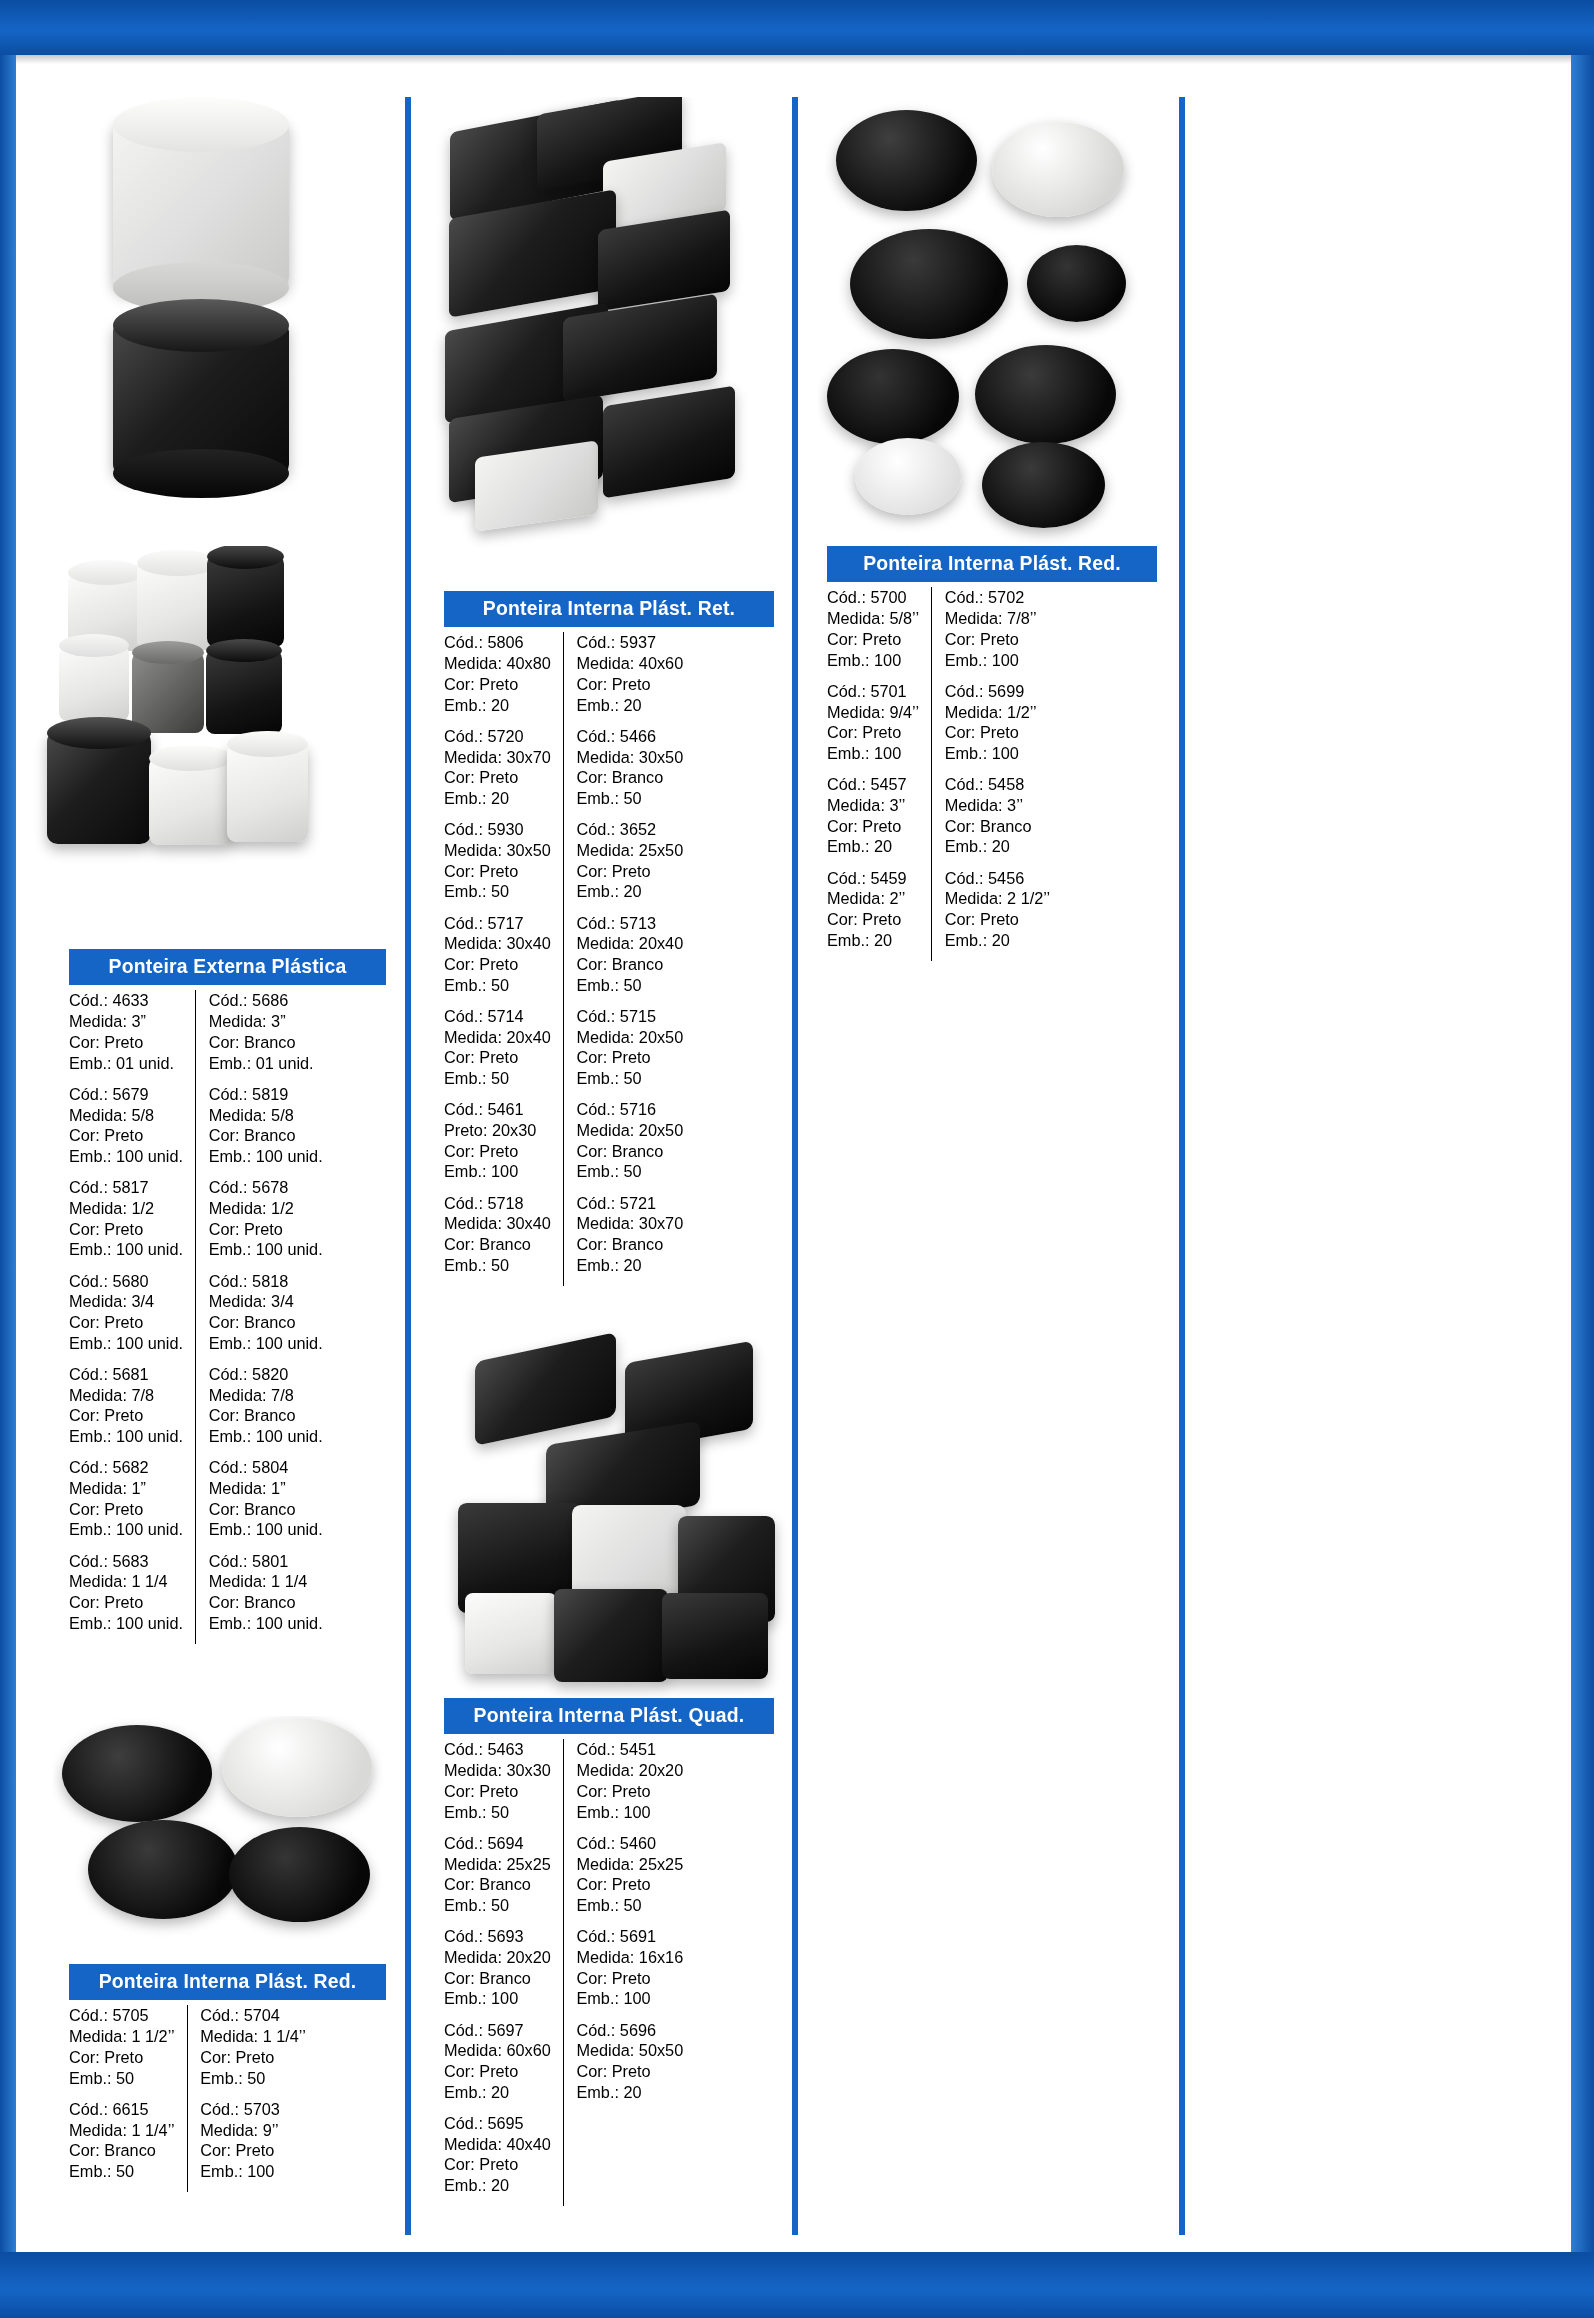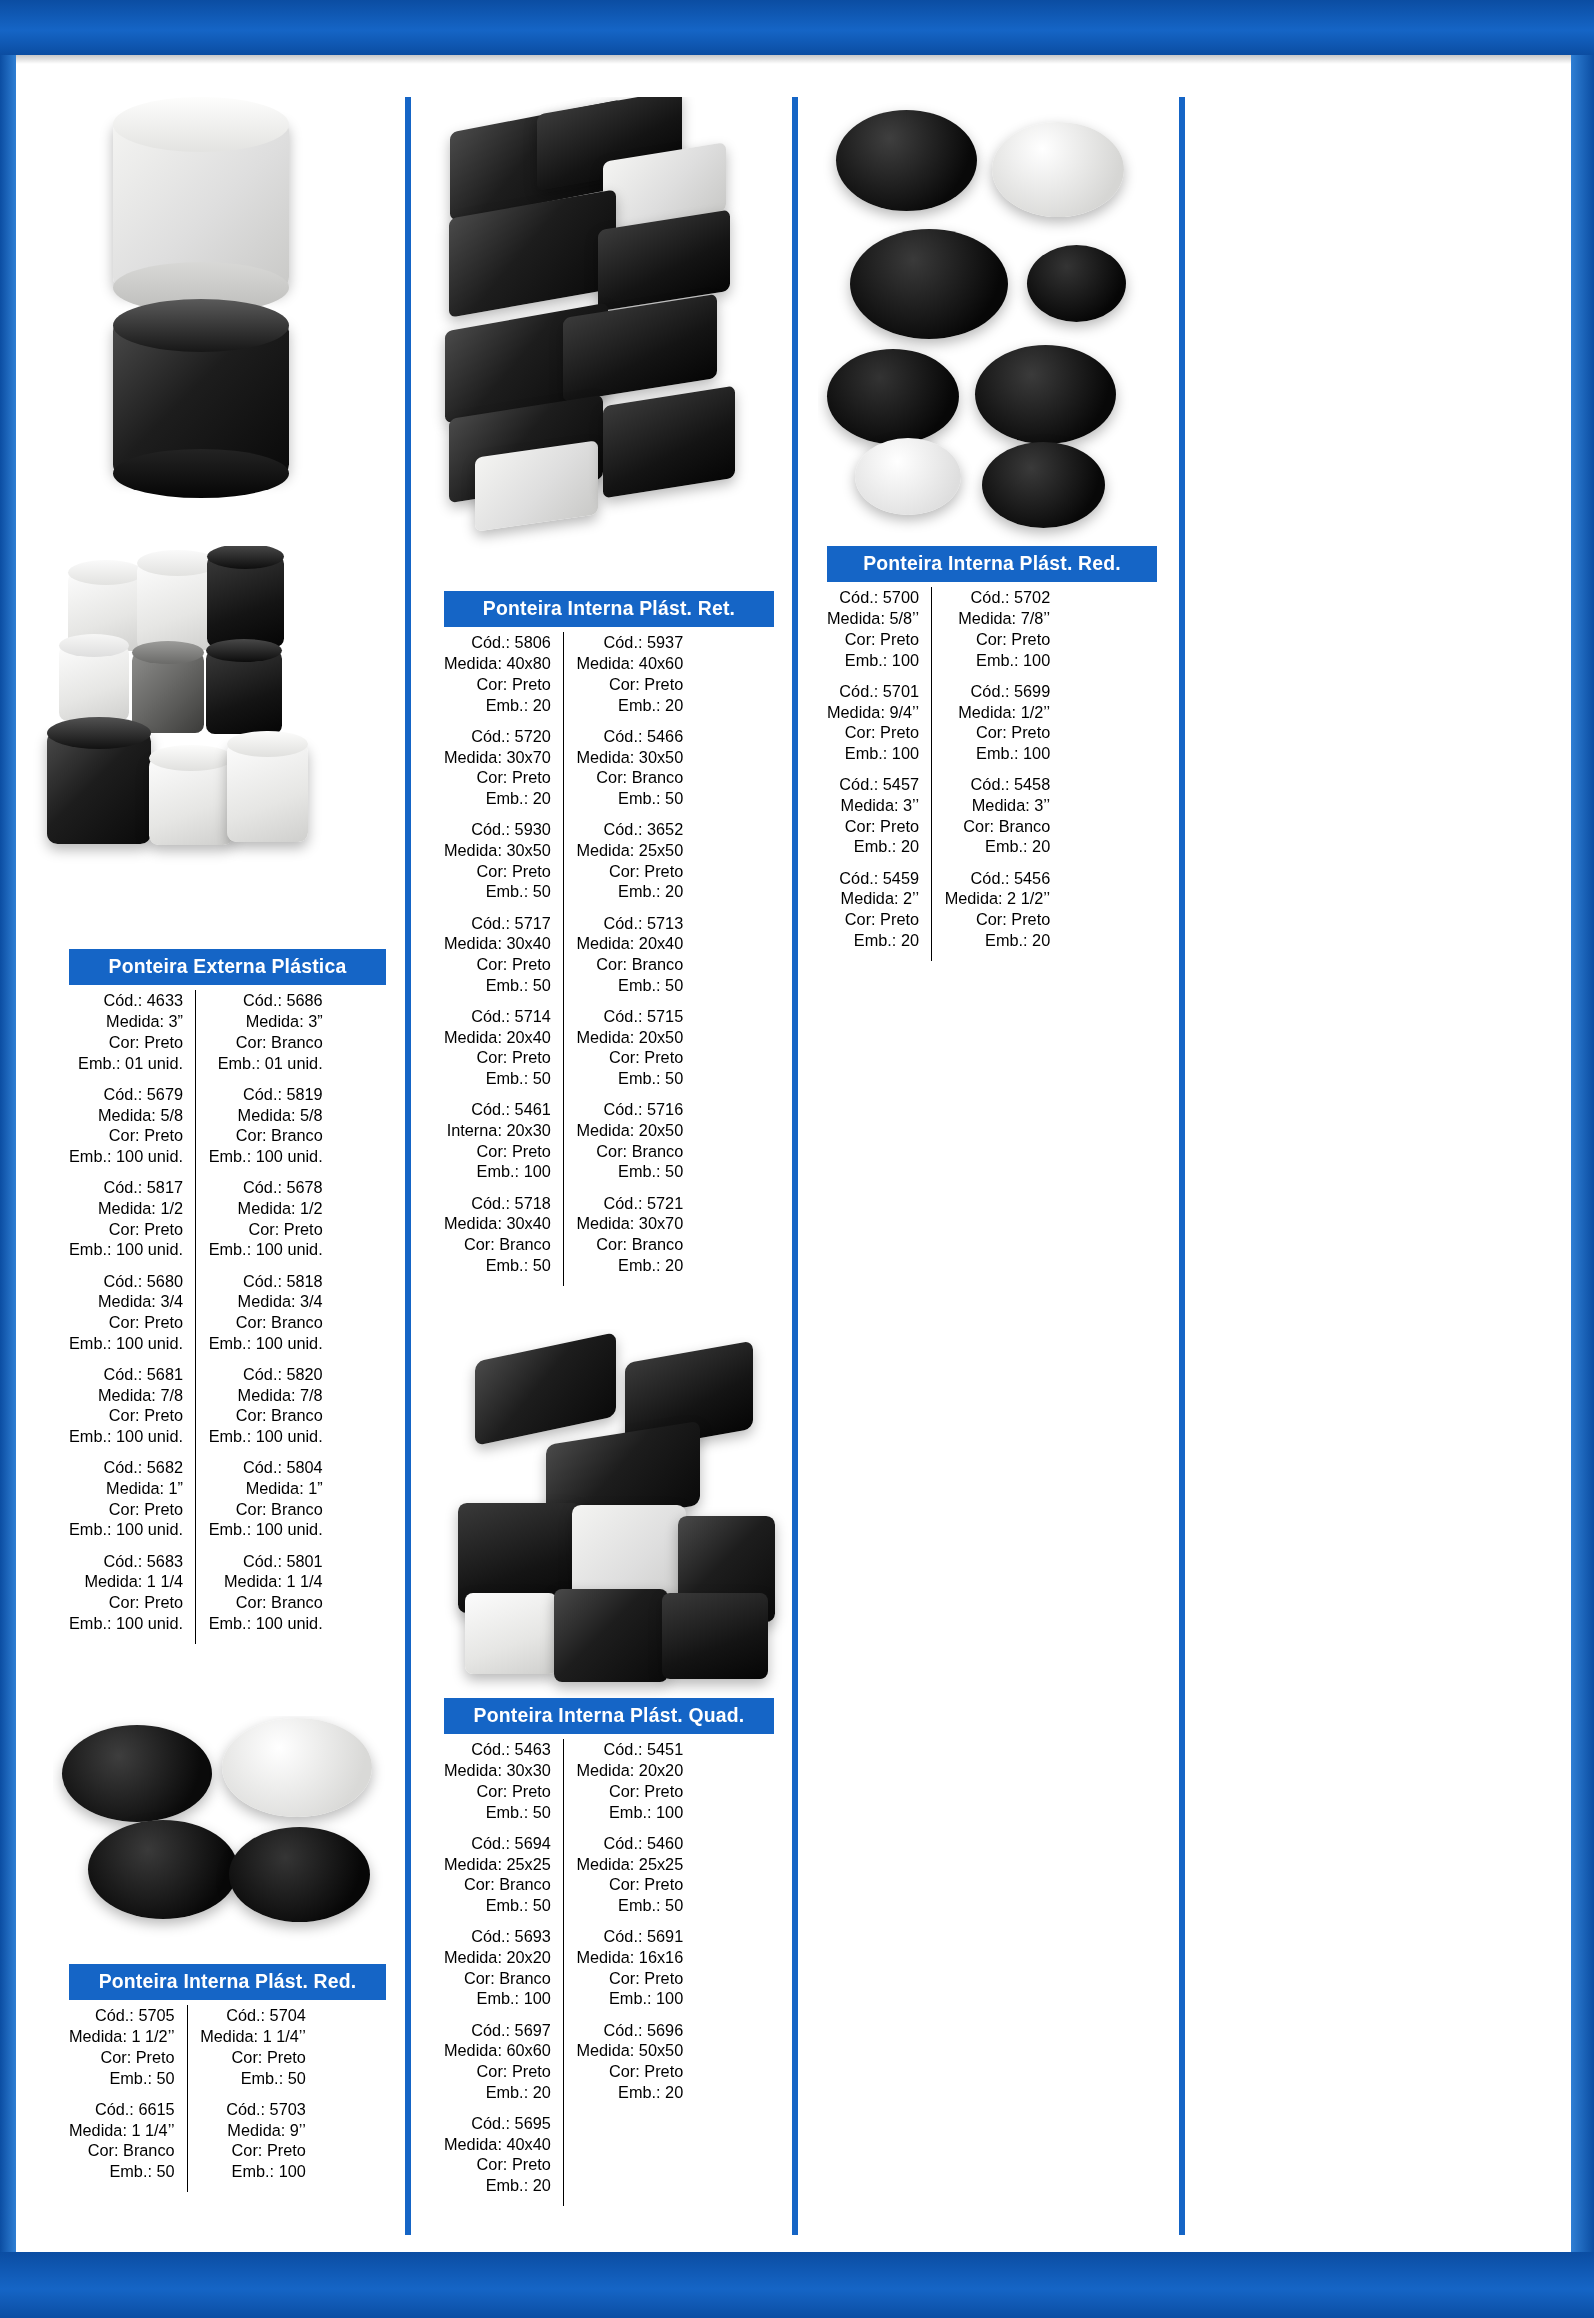--- a/index.html
+++ b/index.html
@@ -81,21 +81,20 @@
   .entry-col.right {
     border-left: 1.8px solid #000000;
     padding-left: 12.3px;
   }
   .entry {
     font-size: 16.3px;
     line-height: 1.27;
     color: #000000;
     margin-bottom: 10.6px;
     white-space: nowrap;
-    text-align: right;
   }
   .entry div { white-space: nowrap; }
 
   
   .photo {
     position: absolute;
     background: #ffffff;
     overflow: hidden;
   }
   .shape { position: absolute; }
@@ -337,21 +336,21 @@
         <div>Emb.: 50</div>
       </div>
       <div class="entry">
         <div>Cód.: 5714</div>
         <div>Medida: 20x40</div>
         <div>Cor: Preto</div>
         <div>Emb.: 50</div>
       </div>
       <div class="entry">
         <div>Cód.: 5461</div>
-        <div>Interna: 20x30</div>
+        <div>Preto: 20x30</div>
         <div>Cor: Preto</div>
         <div>Emb.: 100</div>
       </div>
       <div class="entry">
         <div>Cód.: 5718</div>
         <div>Medida: 30x40</div>
         <div>Cor: Branco</div>
         <div>Emb.: 50</div>
       </div>
     </div>

